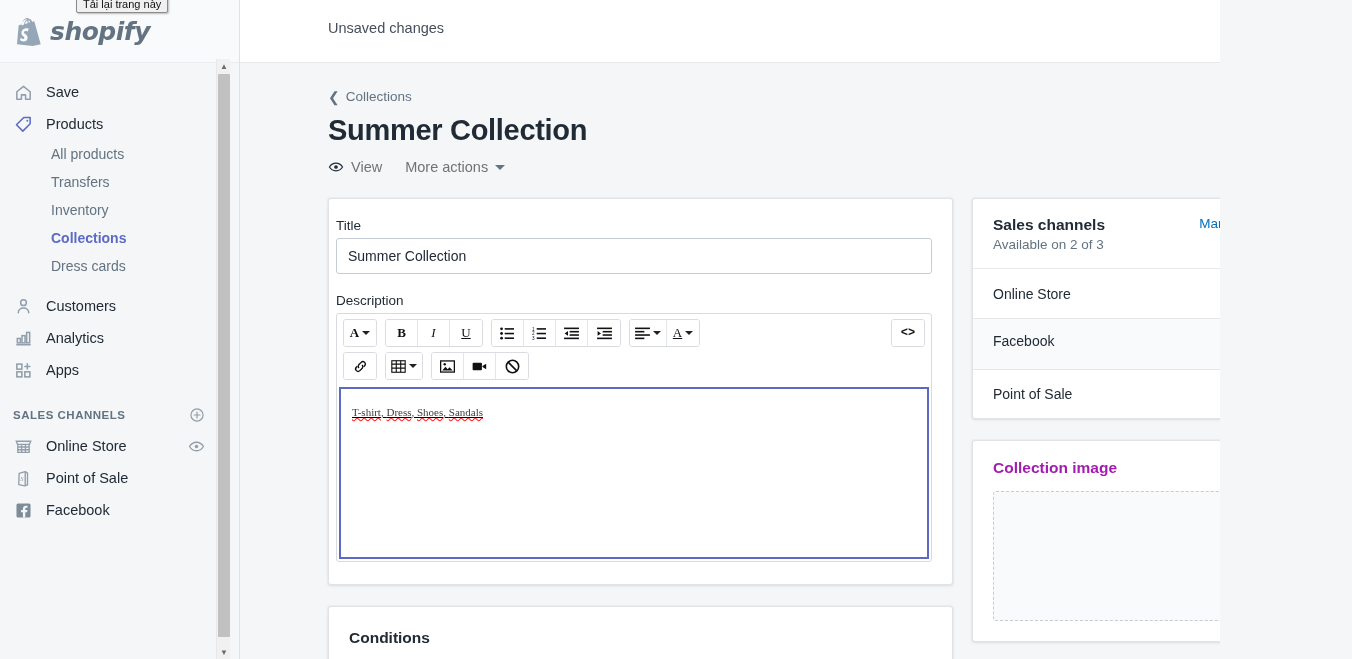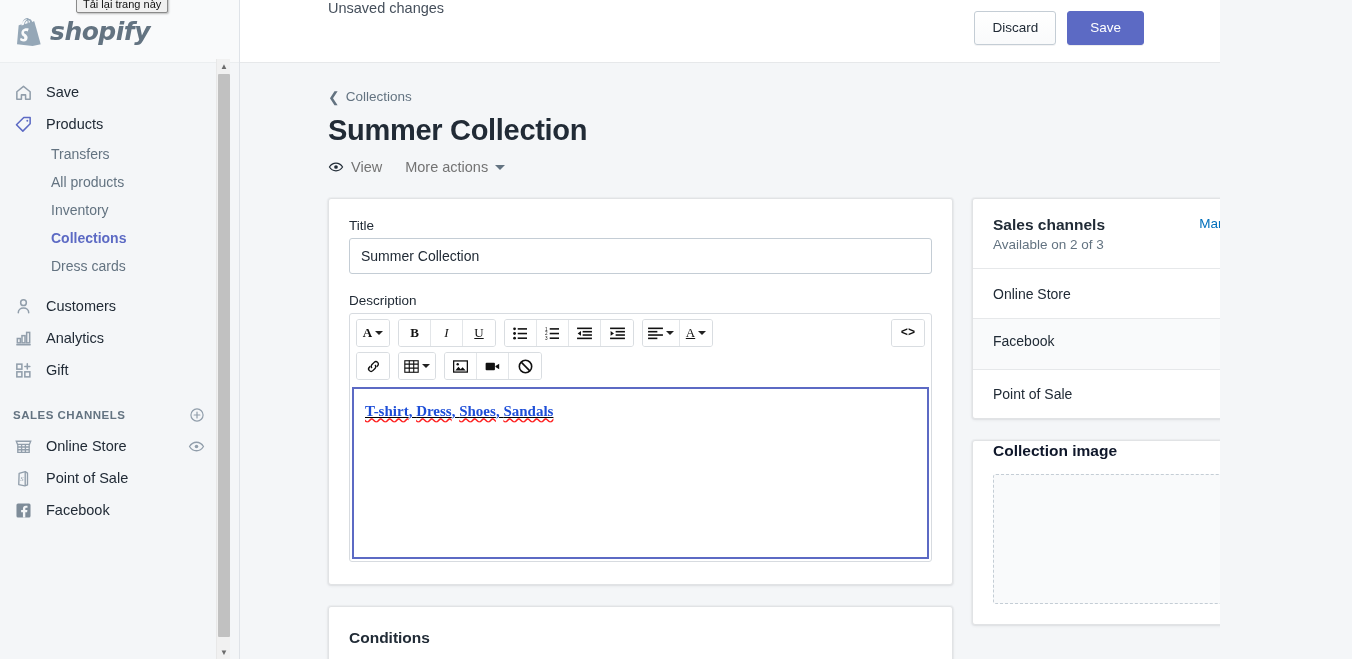--- a/index.html
+++ b/index.html
@@ -91,21 +91,21 @@
     background: #c1c1c1; border-radius: 1px;
   }
   .sb-arrow.bot { position: absolute; bottom: 0; left: 0; }
 
   
   .main { flex: 1; height: 659px; position: relative; overflow: hidden; background: #f4f6f8; }
 
   .topbar {
     height: 63px; background: #fff;
     border-bottom: 1px solid #e6e8ea;
-    display: flex; 
+    display: flex; align-items: center;
     padding: 0 76px 6px 88px;
   }
   .unsaved { font-size: 14.5px; color: #454f5b; }
   .topbar-actions { margin-left: auto; display: flex; gap: 11px; align-items: center; }
   .btn {
     font-family: "Liberation Sans", sans-serif;
     font-size: 13.5px; border-radius: 3px; cursor: pointer;
     padding: 8px 17px; line-height: 1.2;
   }
   .btn-default {
@@ -139,21 +139,21 @@
   }
 
   .columns { display: flex; gap: 19px; margin-top: 23px; align-items: flex-start; }
   .col-main { width: 625px; flex: 0 0 625px; }
   .col-side { width: 297px; flex: 0 0 297px; }
 
   .card {
     background: #fff; border: 1px solid #e1e3e5;
     border-radius: 3px; box-shadow: 0 0 0 1px rgba(63,63,68,.03), 0 1px 3px rgba(63,63,68,.10);
   }
-  .card-pad { padding: 19px 20px 22px 20px; }
+  .card-pad { padding: 19px 20px 22px 7px; }
 
   .field-label { font-size: 13.5px; color: #212b36; margin-bottom: 5px; }
   .text-input {
     width: 100%; height: 36px;
     border: 1px solid #c4cdd5; border-radius: 3px;
     font-size: 14px; color: #212b36;
     padding: 0 11px; font-family: "Liberation Sans", sans-serif;
     background: #fff; outline: none;
   }
 
@@ -174,24 +174,23 @@
   .tb-caret { width:0;height:0;border-left:4px solid transparent;border-right:4px solid transparent;border-top:4px solid #222; }
   .tb-spacer { flex: 1; }
 
   .editor-area {
     border: 2px solid #5c6ac4;
     margin: 2px; height: 172px;
     padding: 13px 11px; background: #fff;
   }
   .editor-text {
     font-family: "Liberation Serif", serif;
-    font-size: 15px; color: #1d4ed8;
+    font-size: 11px; color: #404040;
     text-decoration: underline;
     text-decoration-color: #000;
-    font-weight: bold;
   }
   .sp { text-decoration: underline wavy #ff2020; text-decoration-skip-ink: none; }
 
   .card-gap { margin-top: 21px; }
   .section-title { font-size: 15.5px; color: #212b36; font-weight: 600; }
 
   
   .sc-head { padding: 17px 20px 16px 20px; display: flex; align-items: flex-start; }
   .sc-title { font-size: 15.5px; color: #212b36; font-weight: 600; }
   .sc-sub { font-size: 13.5px; color: #637381; margin-top: 3px; }
@@ -203,21 +202,21 @@
   .sc-row .name { font-size: 14px; color: #212b36; }
   .sc-row .trail { margin-left: auto; color: #212b36; display: flex; }
   .sc-row.warn { display: block; background: #f9fafb; padding: 14px 20px 16px 20px; }
   .sc-warn-title { font-size: 14px; color: #212b36; margin-bottom: 4px; }
   .sc-warn-body { display: flex; gap: 9px; padding-left: 4px; }
   .dot { width: 6px; height: 6px; border-radius: 50%; background: #eec200; margin-top: 7px; flex: 0 0 6px; }
   .sc-warn-text { font-size: 13.5px; color: #637381; line-height: 1.55; }
   .sc-warn-text a { color: #006fbb; text-decoration: none; }
 
   .ci-card { margin-top: 21px; }
-  .ci-title { font-size: 15.5px; color: #0f172a; font-weight: 600; padding: 1px 20px 14px 20px; }
+  .ci-title { font-size: 15.5px; color: #a21caf; font-weight: 600; padding: 18px 20px 14px 20px; }
   .ci-drop {
     margin: 0 20px 20px 20px; height: 130px;
     border: 1px dashed #c4cdd5; border-radius: 3px; background: #f9fafb;
   }
   svg { display: block; }
 </style>
 </head>
 <body>
 
 <div id="app">
@@ -253,24 +252,24 @@
         <span class="nav-icon purple">
           <svg width="19" height="19" viewBox="0 0 20 20" fill="none" stroke="currentColor" stroke-width="1.6">
             <path d="M10.3 2.6H17v6.7l-7.7 7.7-6.7-6.7z" stroke-linejoin="round"></path>
             <circle cx="14" cy="6" r="1" fill="currentColor" stroke="none"></circle>
           </svg>
         </span>
         <span class="label">Products</span>
       </div>
 
       <div class="nav-item sub">
+        <span class="label">All products</span>
+      </div>
+      <div class="nav-item sub">
         <span class="label">Transfers</span>
-      </div>
-      <div class="nav-item sub">
-        <span class="label">All products</span>
       </div>
       <div class="nav-item sub">
         <span class="label">Inventory</span>
       </div>
       <div class="nav-item sub active">
         <span class="label">Collections</span>
       </div>
       <div class="nav-item sub">
         <span class="label">Dress cards</span>
       </div>
@@ -302,21 +301,21 @@
 
       <div class="nav-item">
         <span class="nav-icon">
           <svg width="19" height="19" viewBox="0 0 20 20" fill="none" stroke="currentColor" stroke-width="1.6">
             <rect x="3" y="3.3" width="5.3" height="5.3"></rect>
             <rect x="3" y="11.4" width="5.3" height="5.3"></rect>
             <rect x="11.4" y="11.4" width="5.3" height="5.3"></rect>
             <path d="M14 3v5.3M11.4 5.7h5.3" stroke-linecap="round"></path>
           </svg>
         </span>
-        <span class="label">Gift</span>
+        <span class="label">Apps</span>
       </div>
 
       <div class="section-head">
         <span class="title">SALES CHANNELS</span>
         <span style="color:#919eab">
           <svg width="16" height="16" viewBox="0 0 20 20" fill="none" stroke="currentColor" stroke-width="1.5">
             <circle cx="10" cy="10" r="7.6"></circle>
             <path d="M10 6.4v7.2M6.4 10h7.2" stroke-linecap="round"></path>
           </svg>
         </span>
@@ -369,24 +368,20 @@
       <div class="sb-arrow">▲</div>
       <div class="sb-thumb"></div>
       <div class="sb-arrow bot">▼</div>
     </div>
   </div>
 
   <div class="main">
 
     <div class="topbar">
       <span class="unsaved">Unsaved changes</span>
-      <div class="topbar-actions">
-        <button class="btn btn-default">Discard</button>
-        <button class="btn btn-primary">Save</button>
-      </div>
     </div>
 
     <div class="content">
 
       <div class="breadcrumb">
         <span class="chev">❮</span>
         <span class="bc-text">Collections</span>
       </div>
 
       <div class="page-title">Summer Collection</div>

